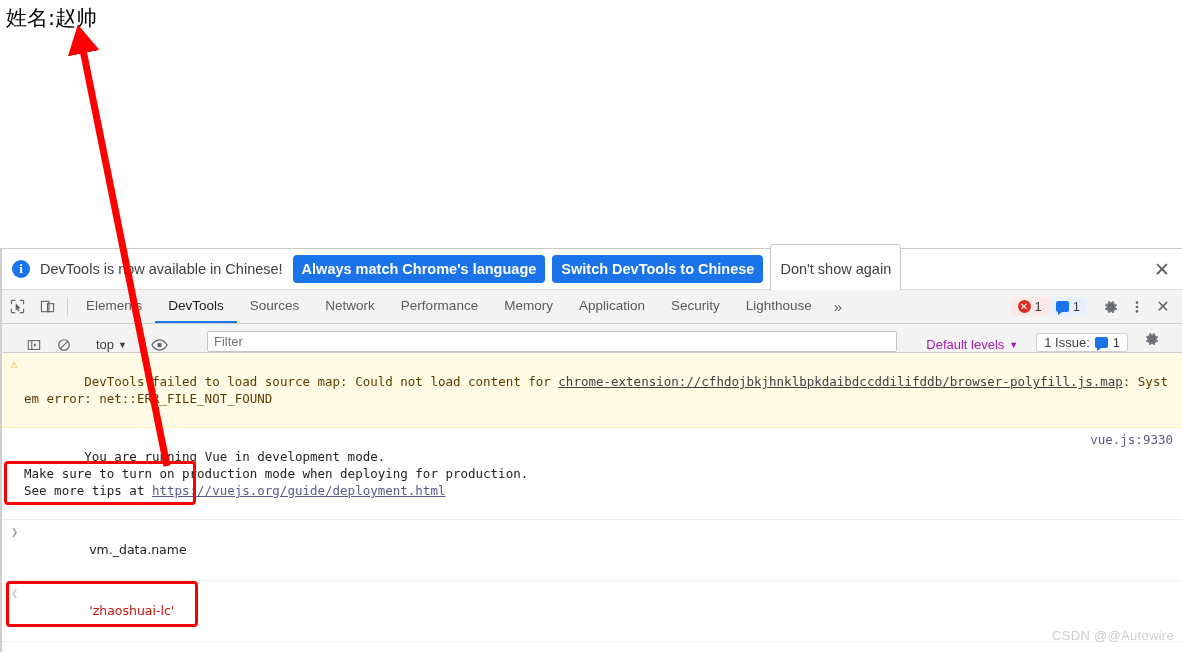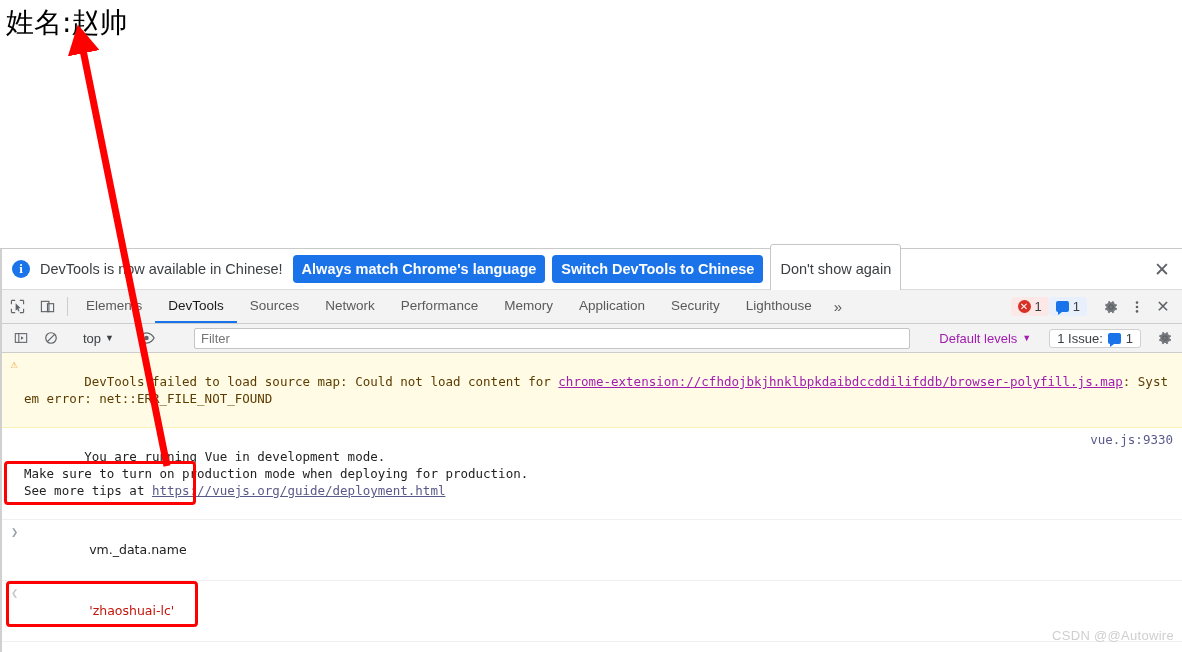--- a/index.html
+++ b/index.html
@@ -11,21 +11,21 @@
   }
   #root { position: relative; width: 1182px; height: 652px; }
 
   
   .page-viewport {
     position: absolute; left: 0; top: 0; width: 1182px; height: 249px;
     background: #fff; border-bottom: 1px solid #c9c9c9;
   }
   .page-text {
     position: absolute; left: 6px; top: 4px;
-    font-size: 28px; color: #000;
+    font-size: 21px; color: #000;
     font-family: "DejaVu Sans", "Liberation Sans", sans-serif;
     white-space: nowrap;
   }
 
   
   .devtools {
     position: absolute; left: 0; top: 249px; width: 1182px; height: 403px;
     background: #ffffff;
     border-left: 2px solid #d0d0d0;
   }
@@ -111,21 +111,21 @@
   }
   .icon-btn {
     width: 26px; height: 26px; display: flex; align-items: center;
     justify-content: center; cursor: pointer; color: #5f6368;
   }
 
   
   .console-toolbar {
     height: 29px; width: 100%; background: #f3f3f3;
     border-bottom: 1px solid #cdcdcd;
-    display: flex; align-items: center; padding: 0 4px;
+    display: flex; align-items: flex-end; padding: 0 17px;
   }
   .ctx-select {
     display: flex; align-items: center; gap: 4px; font-size: 13px;
     color: #3c4043; padding: 0 6px; cursor: pointer;
   }
   .filter-input {
     flex: 1 1 auto; height: 21px; margin: 0 22px;
     border: 1px solid #c4c4c4; background: #fff; border-radius: 2px;
     font-size: 13px; color: #5f6368; padding: 0 6px;
     font-family: "Liberation Sans", sans-serif;
@@ -158,21 +158,21 @@
     position: absolute; left: 5px; top: 4px; width: 14px; height: 14px;
     font-size: 12px; line-height: 14px; text-align: center;
   }
   .warn-tri { color: #e8a33d; }
   .src-link {
     position: absolute; right: 9px; top: 3px;
     color: #5a5a8a; cursor: pointer;
     font-size: 12.5px;
   }
   .u-link { color: #5a5a8a; text-decoration: underline; cursor: pointer; }
-  .u-link.orange { color: #a21caf; }
+  .u-link.orange { color: #404040; }
   .cjk { font-family: "DejaVu Sans", "Liberation Sans", sans-serif; }
 
   .eval-row {
     position: relative; padding: 3px 8px 3px 27px;
     border-bottom: 1px solid #f0f0f0; line-height: 18px;
     color: #222; white-space: pre-wrap;
   }
   .eval-row.result { color: #c4150c; }
   .chev {
     position: absolute; left: 9px; top: 3px; font-size: 12px; color: #9aa0a6;

